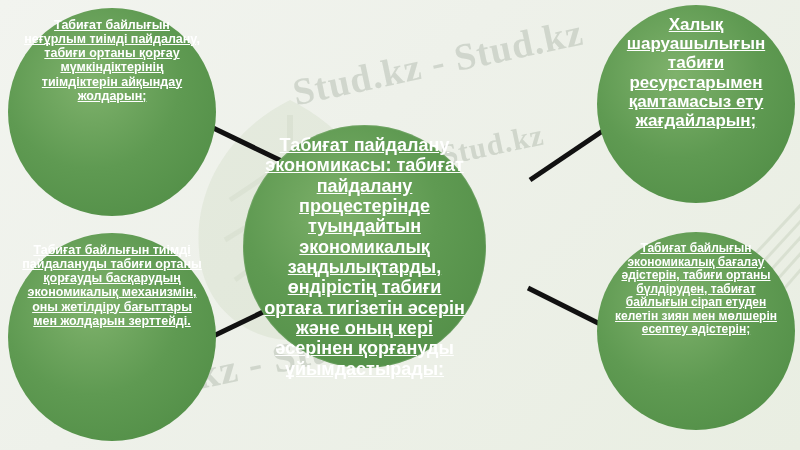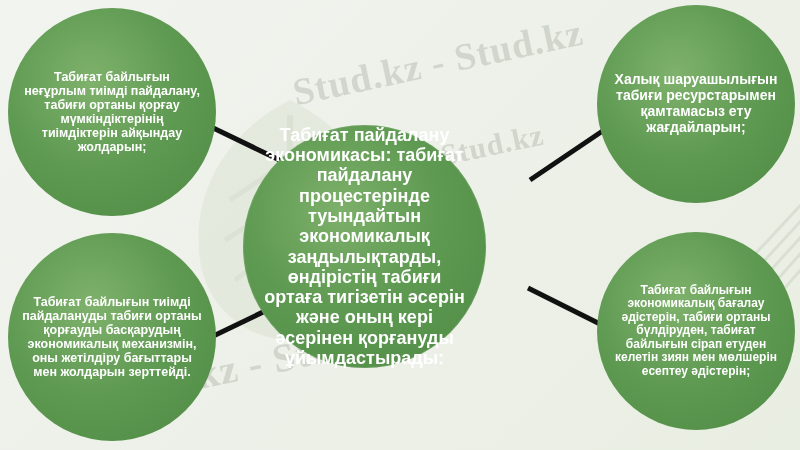--- a/index.html
+++ b/index.html
@@ -53,27 +53,28 @@
     position: absolute;
     left: 0; top: 0;
     width: 800px; height: 450px;
     pointer-events: none;
   }
 
   .node {
     position: absolute;
     border-radius: 50%;
     display: flex;
-    align-items: center;
+    align-items: flex-start;
     justify-content: center;
     text-align: center;
     color: #ffffff;
     box-sizing: border-box;
     padding: 10px 14px;
     line-height: 1.13;
+    text-decoration: underline;
   }
   .node .txt {
     display: block;
     width: 100%;
     white-space: pre-line;
   }
 
   
   #node-center {
     left: 243px;
@@ -92,21 +93,21 @@
     font-size: 12.5px; font-weight: bold;
   }
   #node-bl {
     left: 8px; top: 233px; width: 208px; height: 208px;
     background: radial-gradient(circle at 40% 35%, #7fb26c 0%, #5f9a52 48%, #4d8a43 100%);
     font-size: 12.5px; font-weight: bold;
   }
   #node-tr {
     left: 597px; top: 5px; width: 198px; height: 198px;
     background: radial-gradient(circle at 40% 35%, #7fb26c 0%, #5f9a52 48%, #4d8a43 100%);
-    font-size: 14px; font-weight: bold;
+    font-size: 17px; font-weight: bold;
   }
   #node-br {
     left: 597px; top: 232px; width: 198px; height: 198px;
     background: radial-gradient(circle at 40% 35%, #7fb26c 0%, #5f9a52 48%, #4d8a43 100%);
     font-size: 12px; font-weight: bold;
   }
 </style>
 </head>
 <body>
 

